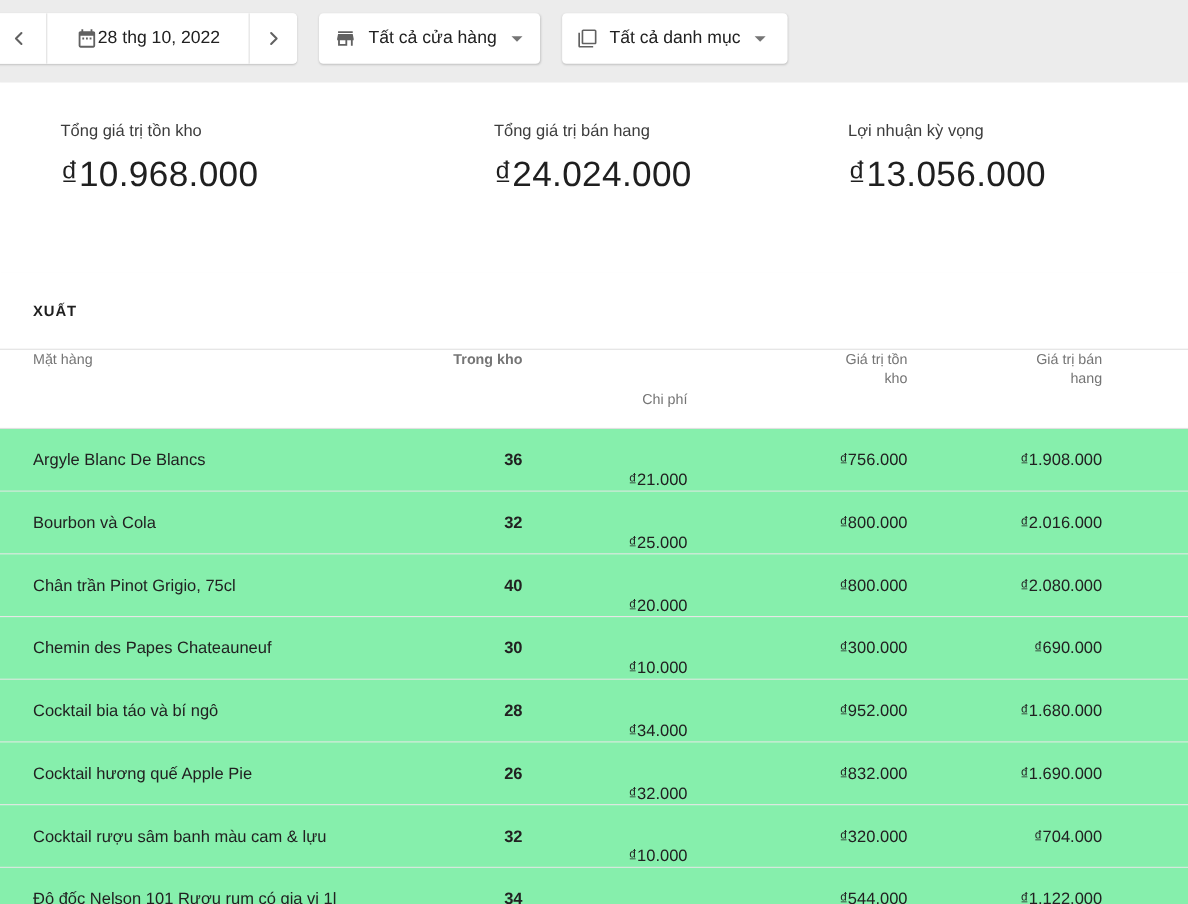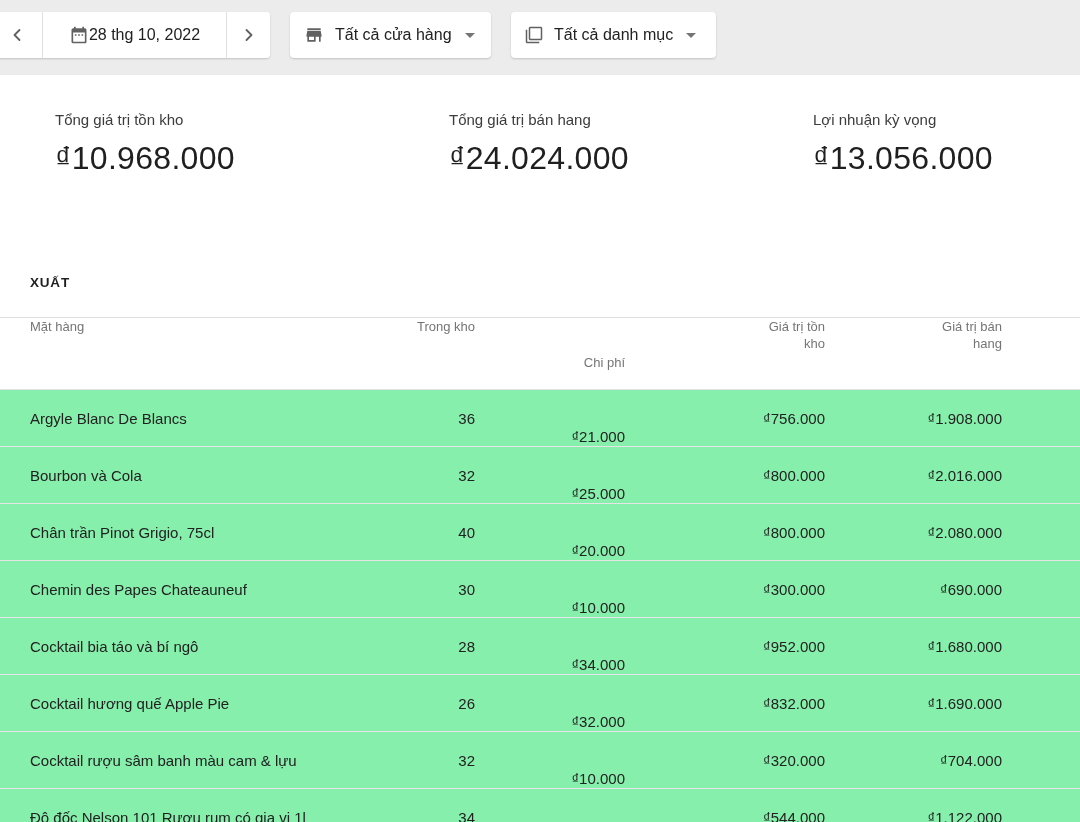--- a/index.html
+++ b/index.html
@@ -36,21 +36,21 @@
   }
   .icon { flex:0 0 auto; display:block; }
   
   .summary {
     position:absolute; top:75px; left:0; width:1080px; height:197px; background:#fff;
     box-shadow:0 1px 2px rgba(0,0,0,.08);
   }
   .card { position:absolute; top:36px; }
   .card:nth-child(1) { left:55px; }
   .card:nth-child(2) { left:437px;margin-left:12px; }
-  .card:nth-child(3) { left:813px; }
+  .card:nth-child(3) { left:771px; }
   .card-label { font-size:15px; color:#3c3c3c; }
   .card-value { font-size:32px; color:#1f1f1f; margin-top:12px; letter-spacing:.3px; }
   
   .panel {
     position:absolute; top:248px; left:0; width:1080px; height:600px; background:#fff;
     box-shadow:0 1px 2px rgba(0,0,0,.08);
   }
   .panel-title {
     height:70px; display:flex; align-items:center; padding-left:30px;
     font-size:13.5px; font-weight:bold; letter-spacing:.8px; color:#1f1f1f;
@@ -58,21 +58,21 @@
   }
   .thead {
     height:72px; display:flex; padding:0 78px 0 30px;
     border-bottom:1px solid #e0e0e0; font-size:13px; color:#757575; line-height:17px;
   }
   .trow {
     height:57px; display:flex; align-items:center; padding:0 78px 0 30px;
     border-bottom:1px solid #e6e6e6; font-size:15px; color:#212121; background:#86efac;
   }
   .c-name  { width:325px; text-align:left; white-space:nowrap; overflow:hidden; }
-  .c-stock { width:120px; text-align:right; }
+  .c-stock { width:120px; text-align:right;font-weight:bold; }
   .c-cost  { width:150px; text-align:right;margin-top:36px; }
   .c-inv   { width:200px; text-align:right; }
   .c-ret   { width:177px; text-align:right; }
   .thead > div { white-space:pre-line; }
 </style>
 </head>
 <body>
 
 <div class="toolbar">
   <div class="btn-group">

